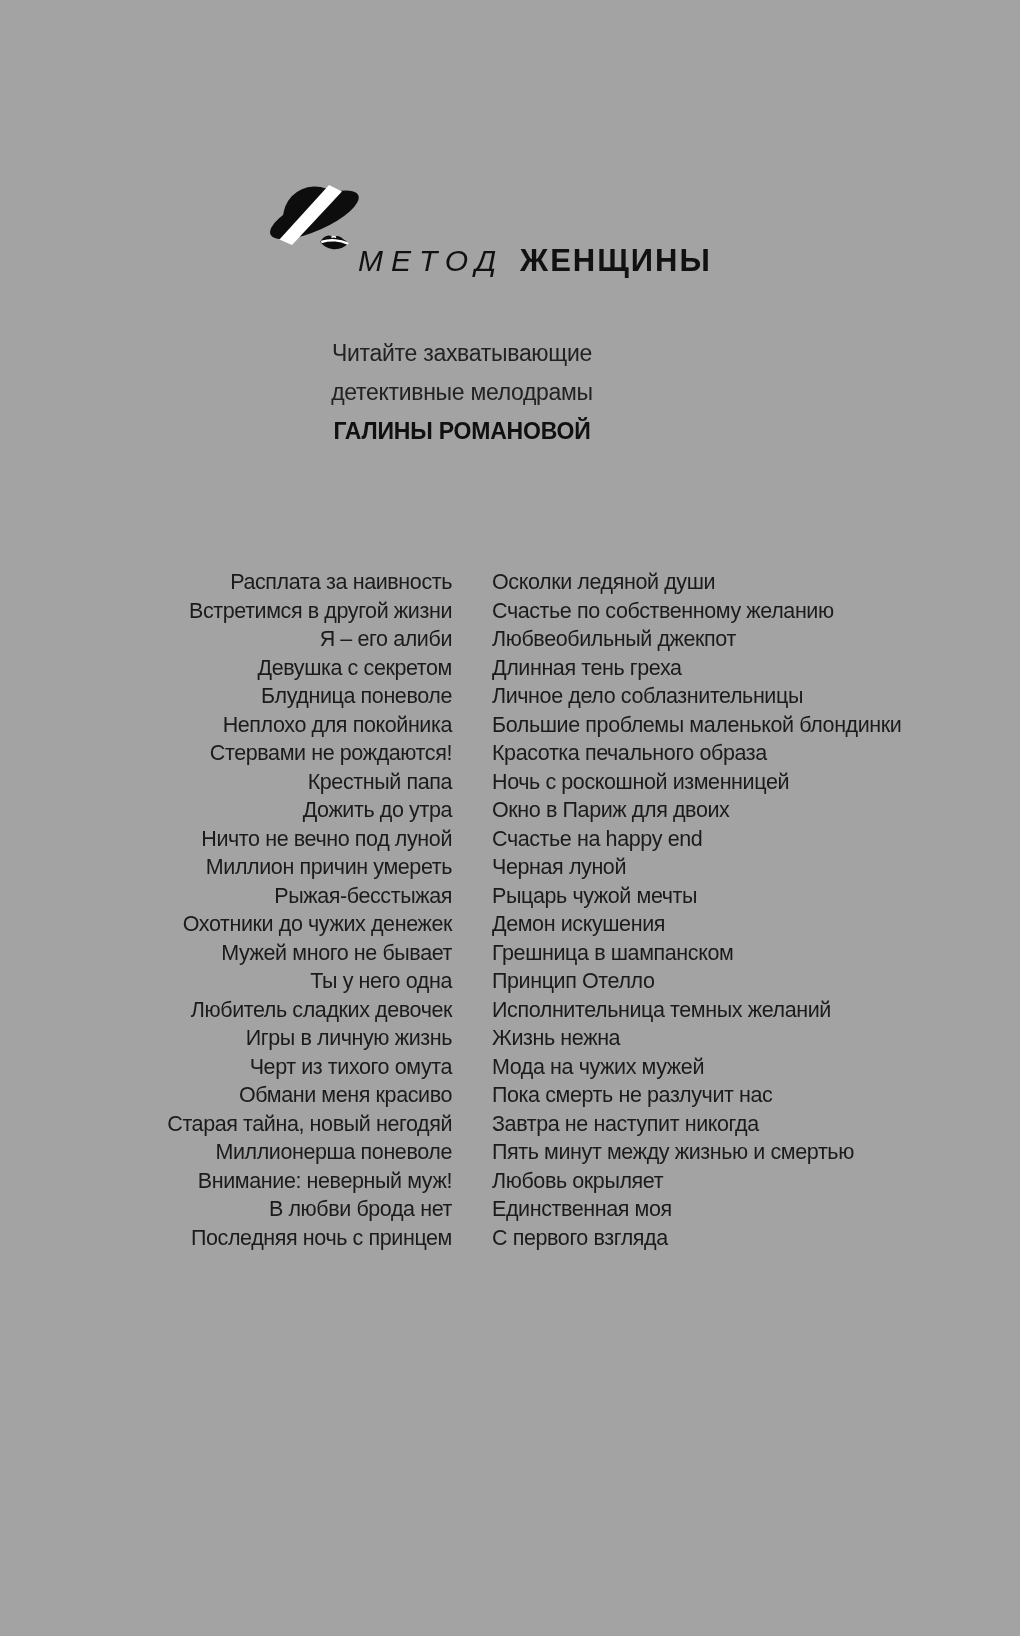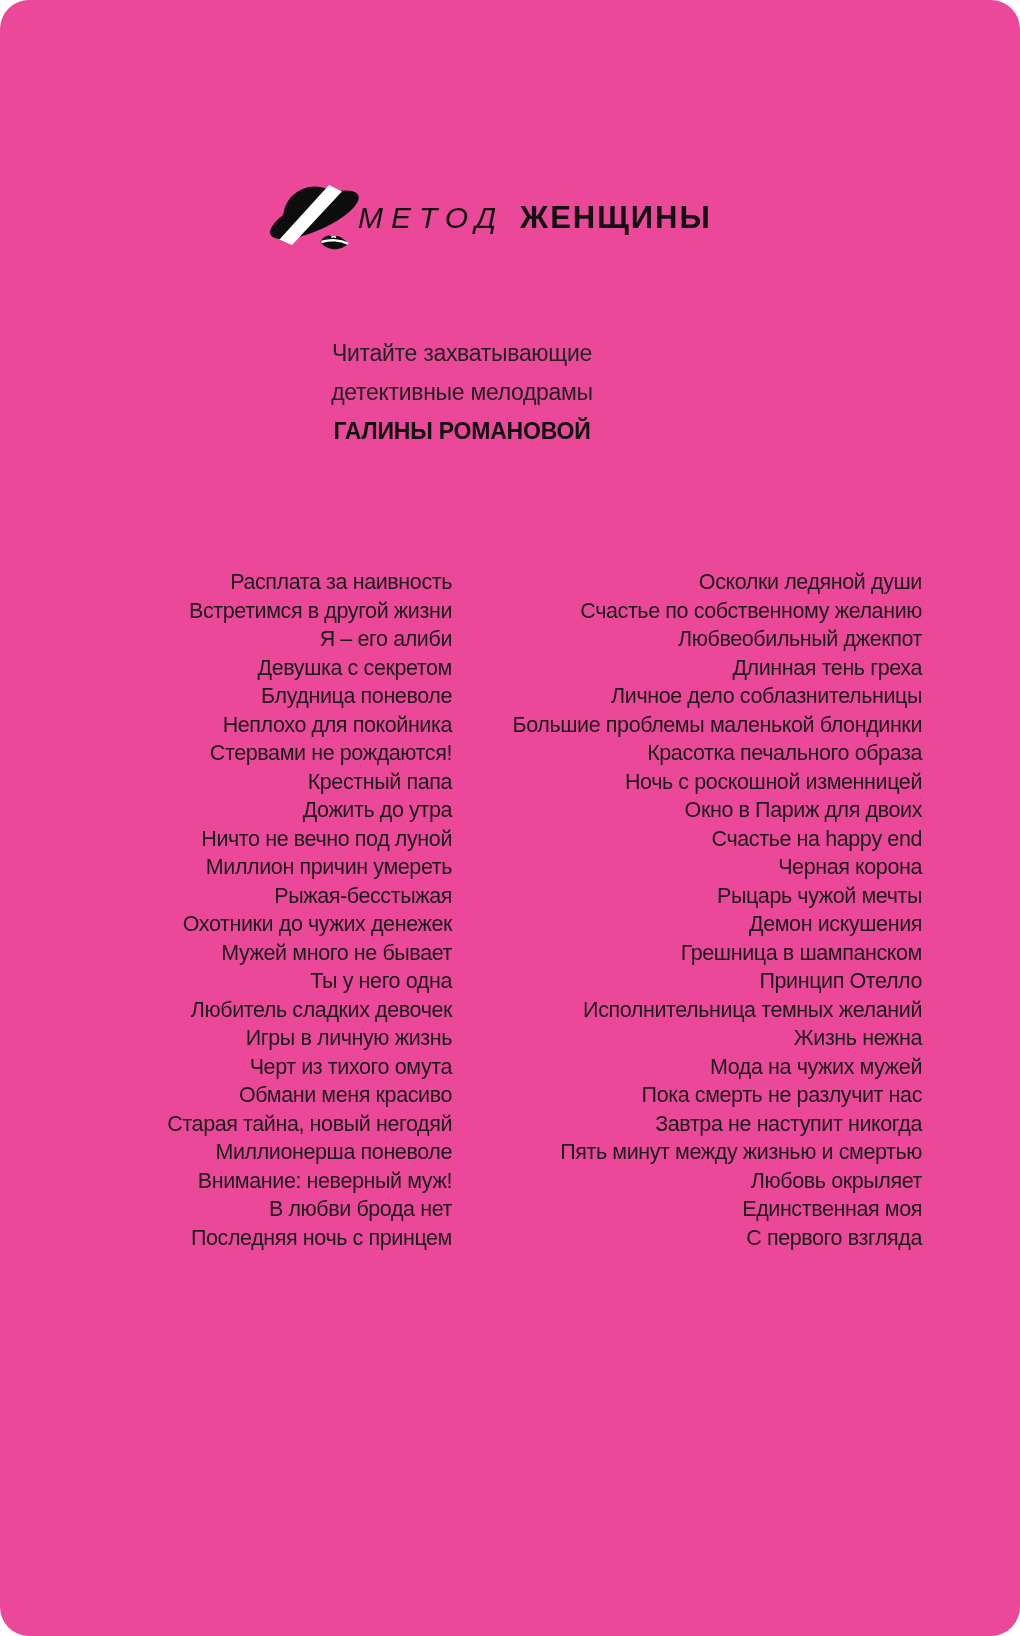--- a/index.html
+++ b/index.html
@@ -8,22 +8,21 @@
     width: 1020px;
     height: 1636px;
     position: relative;
     font-family: "Liberation Sans", sans-serif;
     color: #1b1b1b;
     overflow: hidden;
   }
   .page {
     position: absolute;
     inset: 0;
-    background: #ec4899;
-    border-radius: 29px;
+    background: #a3a3a3;
   }
 
   
   .logo {
     position: absolute;
     left: 260px;
     top: 160px;
     display: flex;
     align-items: flex-start;
   }
@@ -46,20 +45,21 @@
     font-weight: 400;
     letter-spacing: 8px;
     color: #111111;
   }
   .logo-word-bold {
     font-size: 31px;
     font-weight: 700;
     letter-spacing: 2px;
     margin-left: 16px;
     color: #111111;
+    margin-top: 43px;
   }
 
   
   .intro {
     position: absolute;
     left: 247px;
     top: 334px;
     width: 430px;
     text-align: center;
     font-size: 23px;
@@ -91,21 +91,21 @@
     white-space: nowrap;
   }
   .book-col.left {
     left: 84px;
     width: 368px;
     text-align: right;
   }
   .book-col.right {
     left: 492px;
     width: 430px;
-    text-align: right;
+    text-align: left;
   }
 </style>
 </head>
 <body>
 
 <div class="page">
 
   <div class="logo">
     <svg class="logo-icon" viewBox="0 0 100 92" xmlns="http://www.w3.org/2000/svg" aria-hidden="true">
       <g transform="rotate(-24 50 46)" fill="#0d0d0d">
@@ -164,21 +164,21 @@
         <div class="book-title">Осколки ледяной души</div>
         <div class="book-title">Счастье по собственному желанию</div>
         <div class="book-title">Любвеобильный джекпот</div>
         <div class="book-title">Длинная тень греха</div>
         <div class="book-title">Личное дело соблазнительницы</div>
         <div class="book-title">Большие проблемы маленькой блондинки</div>
         <div class="book-title">Красотка печального образа</div>
         <div class="book-title">Ночь с роскошной изменницей</div>
         <div class="book-title">Окно в Париж для двоих</div>
         <div class="book-title">Счастье на happy end</div>
-        <div class="book-title">Черная корона</div>
+        <div class="book-title">Черная луной</div>
         <div class="book-title">Рыцарь чужой мечты</div>
         <div class="book-title">Демон искушения</div>
         <div class="book-title">Грешница в шампанском</div>
         <div class="book-title">Принцип Отелло</div>
         <div class="book-title">Исполнительница темных желаний</div>
         <div class="book-title">Жизнь нежна</div>
         <div class="book-title">Мода на чужих мужей</div>
         <div class="book-title">Пока смерть не разлучит нас</div>
         <div class="book-title">Завтра не наступит никогда</div>
         <div class="book-title">Пять минут между жизнью и смертью</div>

